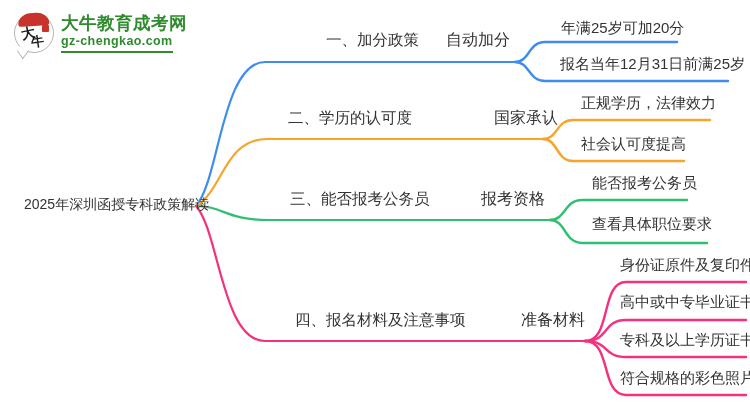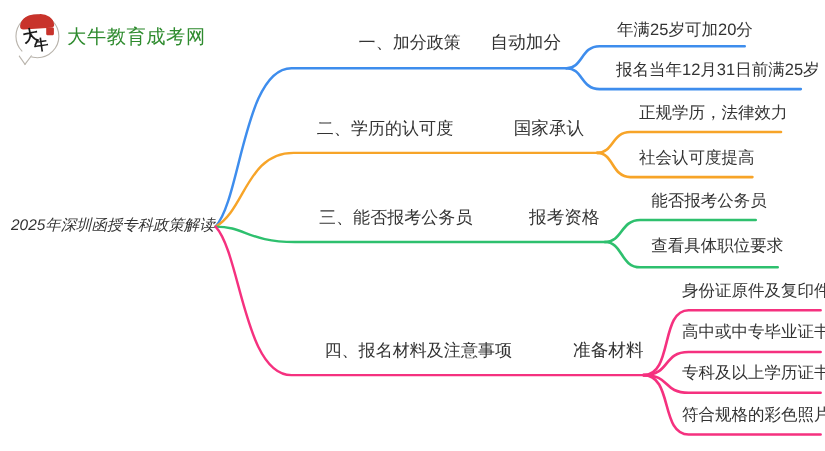--- a/index.html
+++ b/index.html
@@ -46,21 +46,21 @@
     position:absolute;right:4px;top:11px;width:7px;height:7px;
     background:var(--seal_red);border-radius:1px;
   }
   .seal-tail{
     position:absolute;left:3px;bottom:-4px;width:9px;height:9px;
     background:#fff;border-right:1.5px solid #b9b4ac;border-bottom:1.5px solid #b9b4ac;
     transform:rotate(55deg) skew(18deg);
   }
   .logo-text{display:flex;flex-direction:column;}
   .site-name{
-    color:var(--brand_green);font-weight:normal;font-size:17.5px;line-height:1.15;
+    color:var(--brand_green);font-weight:bold;font-size:17.5px;line-height:1.15;
     letter-spacing:0.5px;
   }
   .site-domain{
     color:var(--brand_green);font-weight:bold;font-size:12.5px;line-height:1.3;
     letter-spacing:0.4px;border-bottom:2px solid var(--brand_green);
     padding-bottom:1px;align-self:flex-start;
   }
 </style>
 </head>
 <body>
@@ -68,20 +68,21 @@
 <div class="logo">
   <div class="seal">
     <div class="seal-arc"></div>
     <span class="seal-char c1">大</span>
     <span class="seal-char c2">牛</span>
     <div class="seal-stamp"></div>
     <div class="seal-tail"></div>
   </div>
   <div class="logo-text">
     <div class="site-name">大牛教育成考网</div>
+    <div class="site-domain">gz-chengkao.com</div>
   </div>
 </div>
 
 <svg id="map-svg" viewBox="0 0 750 410">
 
   <path class="main-line c-blue" d="M196,206 C219,181 222,62 265,62 L515,62"></path>
   <path class="fork-line c-blue" d="M515,62 C530,62 528,42 545,42 L677,42"></path>
   <path class="fork-line c-blue" d="M515,62 C530,62 528,81 545,81 L728,81"></path>
 
   <path class="main-line c-orange" d="M196,206 C223,191 224,139 267,139 L543,139"></path>
@@ -92,29 +93,29 @@
   <path class="fork-line c-green" d="M550,220 C566,220 564,200 582,200 L687,200"></path>
   <path class="fork-line c-green" d="M550,220 C566,220 564,243 582,243 L707,243"></path>
 
   <path class="main-line c-pink" d="M196,206 C219,231 222,341 265,341 L585,341"></path>
   <path class="fork-line c-pink" d="M585,341 C612,341 600,282 626,282 L746,282"></path>
   <path class="fork-line c-pink" d="M585,341 C610,341 602,320 626,320 L746,320"></path>
   <path class="fork-line c-pink" d="M585,341 C610,341 602,357 626,357 L746,357"></path>
   <path class="fork-line c-pink" d="M585,341 C612,341 600,395 626,395 L746,395"></path>
 </svg>
 
-<div class="lbl root-lbl" style="left:10px;top:196px;font-style:italic;">2025年深圳函授专科政策解读</div>
+<div class="lbl root-lbl" style="left:24px;top:196px;">2025年深圳函授专科政策解读</div>
 
 <div class="lbl topic-lbl" style="left:282px;top:30px;margin-left:44px;">一、加分政策</div>
 <div class="lbl sub-lbl" style="left:446px;top:30px;">自动加分</div>
 <div class="lbl leaf-lbl" style="left:561px;top:19px;">年满25岁可加20分</div>
 <div class="lbl leaf-lbl" style="left:560px;top:55px;">报名当年12月31日前满25岁</div>
 
 <div class="lbl topic-lbl" style="left:288px;top:108px;">二、学历的认可度</div>
-<div class="lbl sub-lbl" style="left:467px;top:108px;text-align:center;">国家承认</div>
+<div class="lbl sub-lbl" style="left:494px;top:108px;text-align:center;">国家承认</div>
 <div class="lbl leaf-lbl" style="left:581px;top:94px;">正规学历，法律效力</div>
 <div class="lbl leaf-lbl" style="left:581px;top:135px;">社会认可度提高</div>
 
 <div class="lbl topic-lbl" style="left:290px;top:189px;text-align:center;">三、能否报考公务员</div>
 <div class="lbl sub-lbl" style="left:481px;top:189px;">报考资格</div>
 <div class="lbl leaf-lbl" style="left:592px;top:174px;">能否报考公务员</div>
 <div class="lbl leaf-lbl" style="left:592px;top:215px;">查看具体职位要求</div>
 
 <div class="lbl topic-lbl" style="left:295px;top:310px;">四、报名材料及注意事项</div>
 <div class="lbl sub-lbl" style="left:521px;top:310px;">准备材料</div>

